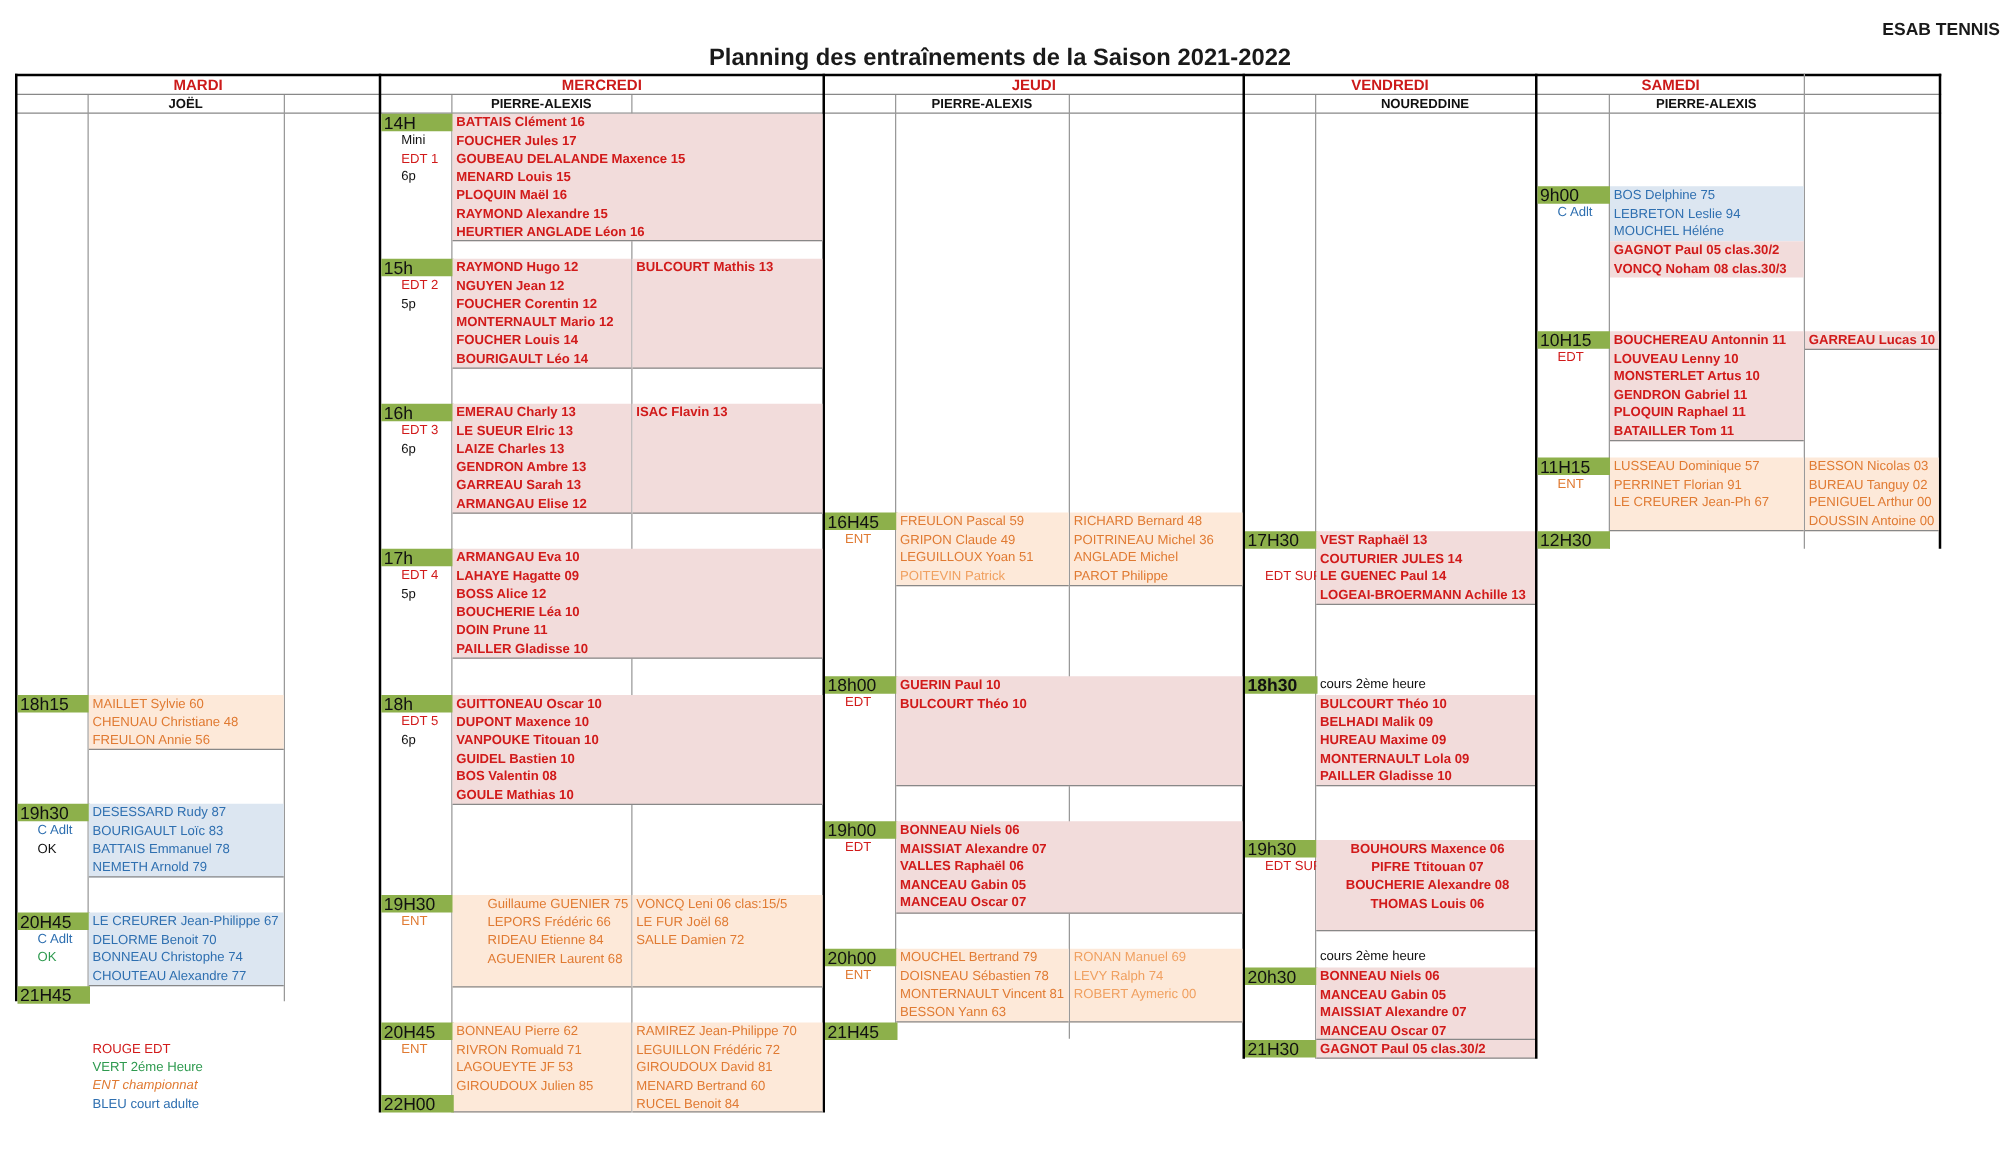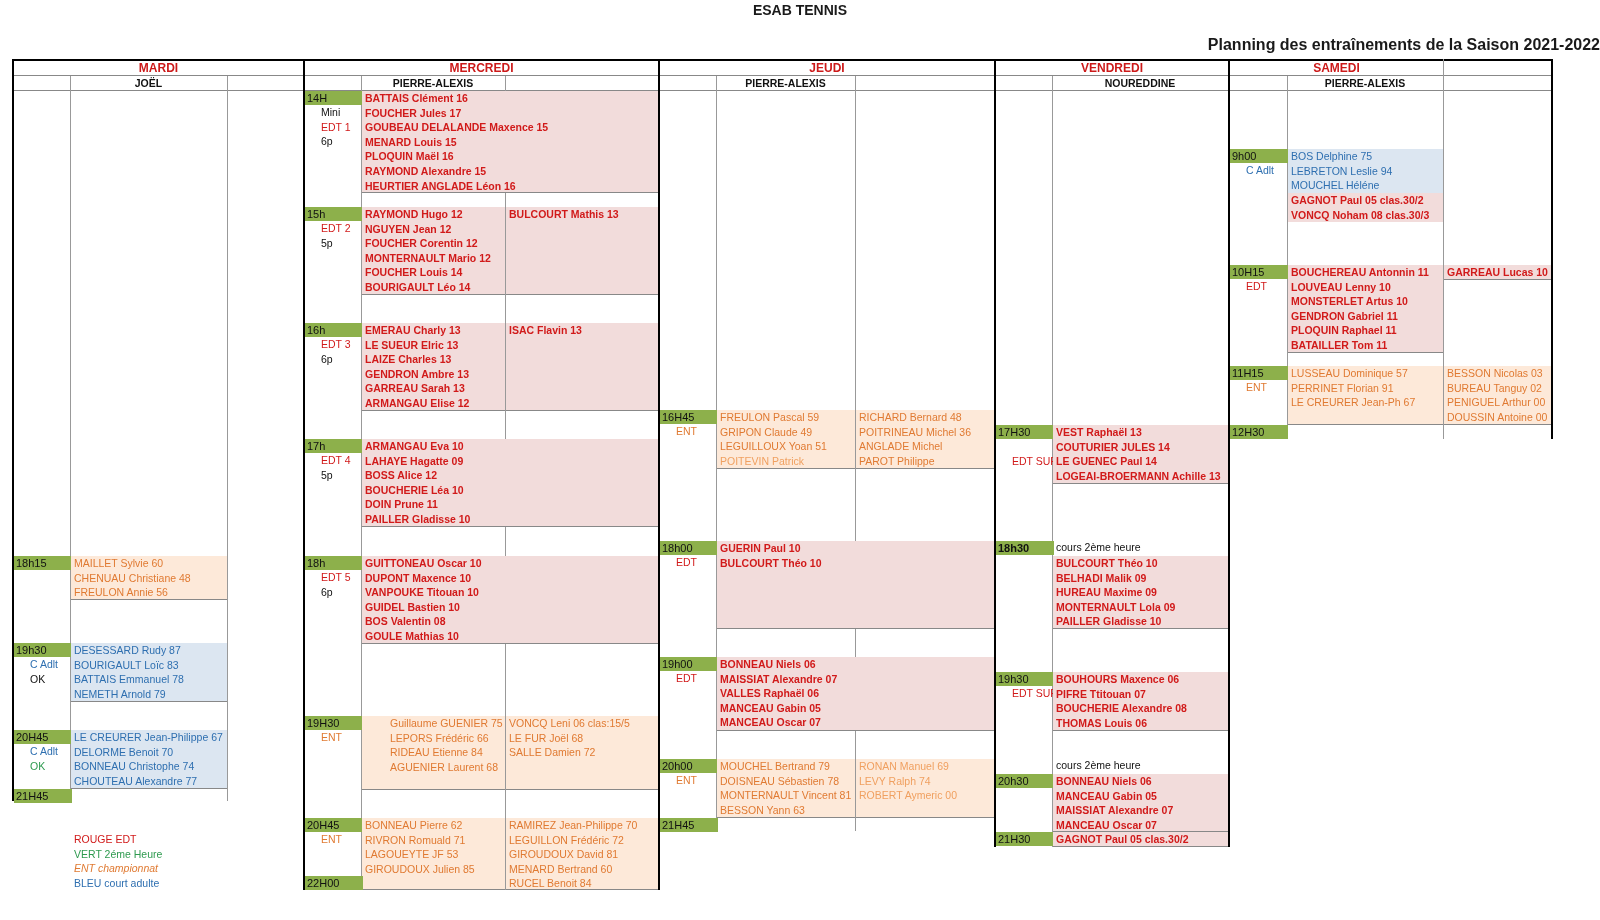--- a/index.html
+++ b/index.html
@@ -1,31 +1,31 @@
 <!DOCTYPE html>
 <html><head>
 <meta charset="utf-8">
 <style>
   * { box-sizing: border-box; margin: 0; padding: 0; }
   body { width: 1600px; height: 920px; background: #ffffff; font-family: "Liberation Sans", sans-serif; position: relative; overflow: hidden; }
   .title { position: absolute; left: 0; width: 1600px; text-align: center; font-weight: bold; color: #1a1a1a; font-size: 14px; }
-  .t1 { top: 2px; }
-  .t2 { top: 36px; font-size: 16px; text-align: right; }
+  .t1 { top: 15px; text-align: right; }
+  .t2 { top: 36px; font-size: 19px; }
   .frame { position: absolute; top: 59px; height: 2px; background: #000; }
   .day-head { position: absolute; top: 60px; height: 16px; text-align: center; color: #cc1a1a; font-weight: bold; font-size: 12px; line-height: 16px; }
   .coach { position: absolute; top: 76px; height: 15px; text-align: center; font-weight: bold; font-size: 10.5px; color: #111; line-height: 15px; }
   .hline { position: absolute; height: 1px; background: #888; }
   .vline { position: absolute; width: 1px; background: #999; }
   .thick { position: absolute; width: 2px; background: #000; }
   .blk { position: absolute; font-size: 10.5px; line-height: 14.6px; padding-left: 3px; border-bottom: 1px solid #888; }
   .blk div { white-space: nowrap; }
   .edt { background: #f2dcdb; color: #d11a1a; font-weight: bold; }
   .ent { background: #fde9d9; color: #e07a32; }
   .adl { background: #dce6f1; color: #2e6fb0; }
-  .time { position: absolute; height: 14px; width: 58px; background: #8db04b; color: #111; font-size: 11px; line-height: 14px; padding-left: 2px; }
+  .time { position: absolute; height: 14px; width: 58px; background: #8db04b; color: #111; font-size: 14px; line-height: 14px; padding-left: 2px; }
   .lbl { position: absolute; font-size: 10.5px; line-height: 14.6px; padding-left: 16px; }
   .red { color: #d11a1a; }
   .org { color: #e07a32; }
   .blu { color: #2e6fb0; }
   .grn { color: #2e9a4f; }
   .blk-txt { color: #111; }
   .legend { position: absolute; left: 74px; top: 832px; font-size: 10.5px; line-height: 14.6px; }
   .note { position: absolute; font-size: 10.5px; color: #111; padding-left: 3px; }
 </style>
 </head>
@@ -252,21 +252,21 @@
 <div class="blk edt" style="left:1053px;top:556px;width:175px;height:73px;">
   <div>BULCOURT Théo 10</div>
   <div>BELHADI Malik 09</div>
   <div>HUREAU Maxime 09</div>
   <div>MONTERNAULT Lola 09</div>
   <div>PAILLER Gladisse 10</div>
 </div>
 
 <div class="time" style="left:996px;top:672px;">19h30</div>
 <div class="lbl red" style="left:996px;top:686px;">EDT SUP</div>
-<div class="blk edt" style="left:1053px;top:672px;width:175px;height:59px;">
+<div class="blk edt" style="left:1053px;top:672px;width:175px;height:73px;text-align:center;">
   <div>BOUHOURS Maxence 06</div>
   <div>PIFRE Ttitouan 07</div>
   <div>BOUCHERIE Alexandre 08</div>
   <div>THOMAS Louis 06</div>
 </div>
 
 <div class="note" style="left:1053px;top:759px;">cours 2ème heure</div>
 <div class="time" style="left:996px;top:774px;">20h30</div>
 <div class="blk edt" style="left:1053px;top:774px;width:175px;height:58px;">
   <div>BONNEAU Niels 06</div>

